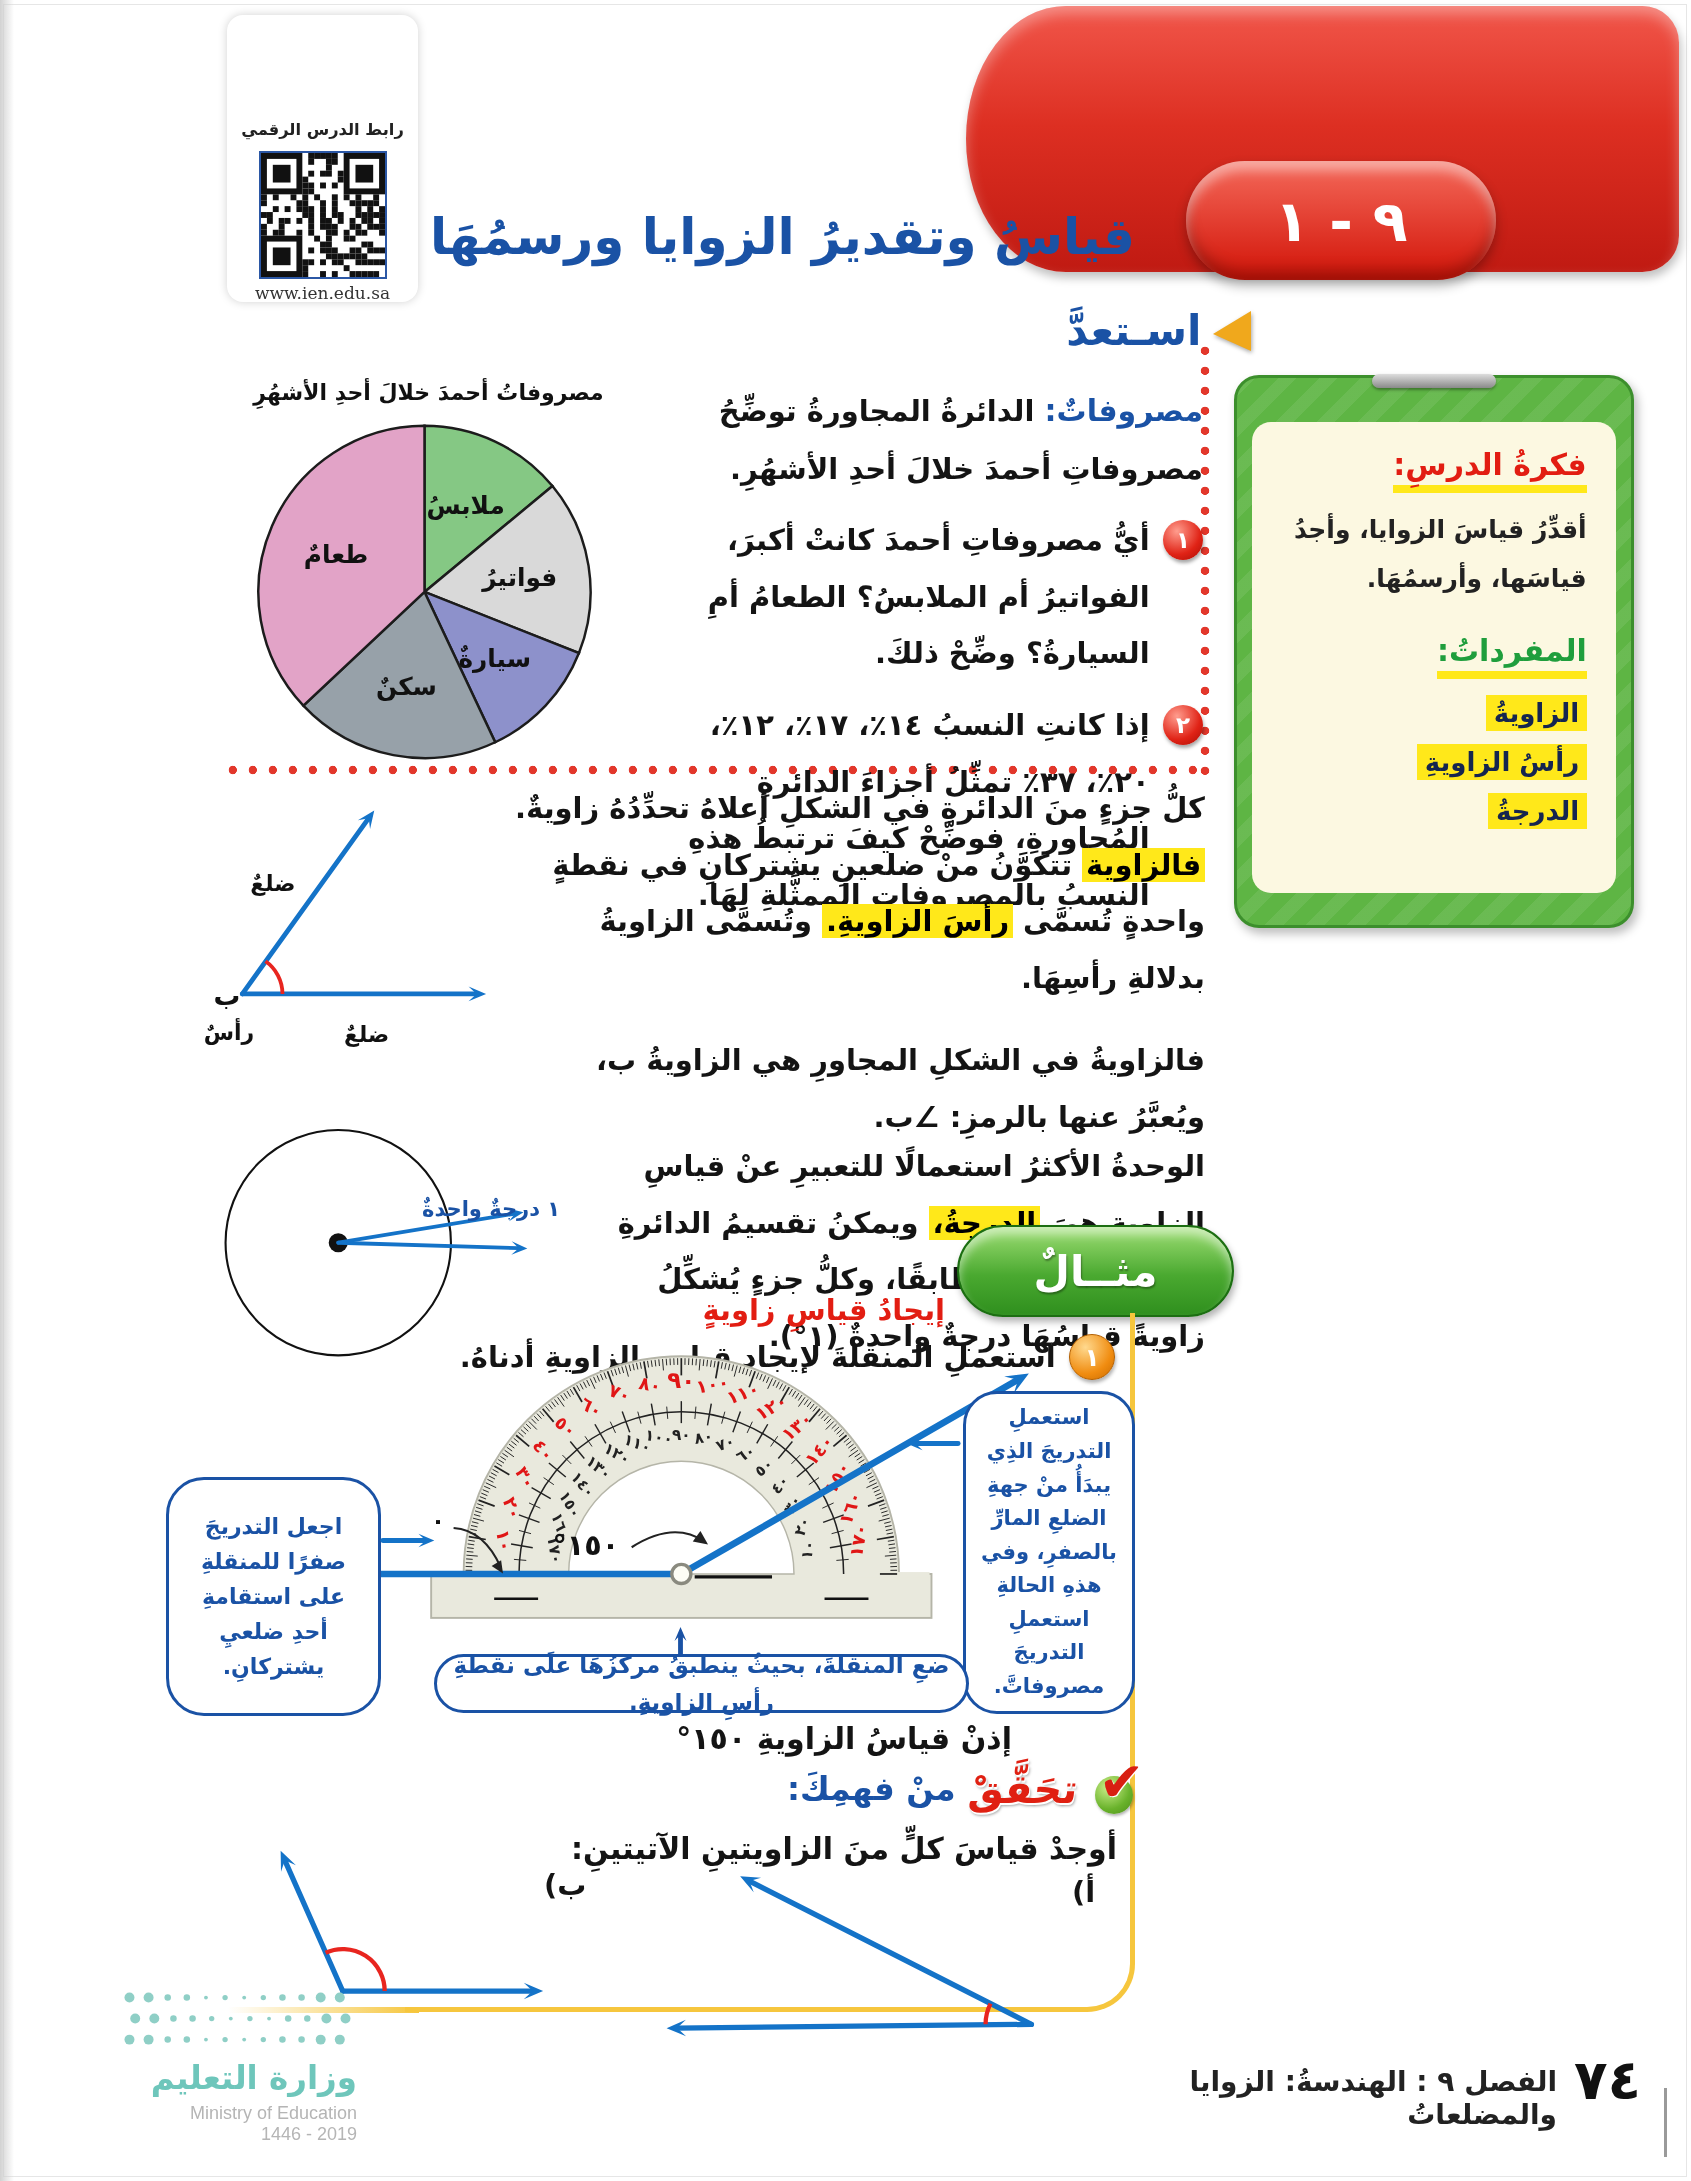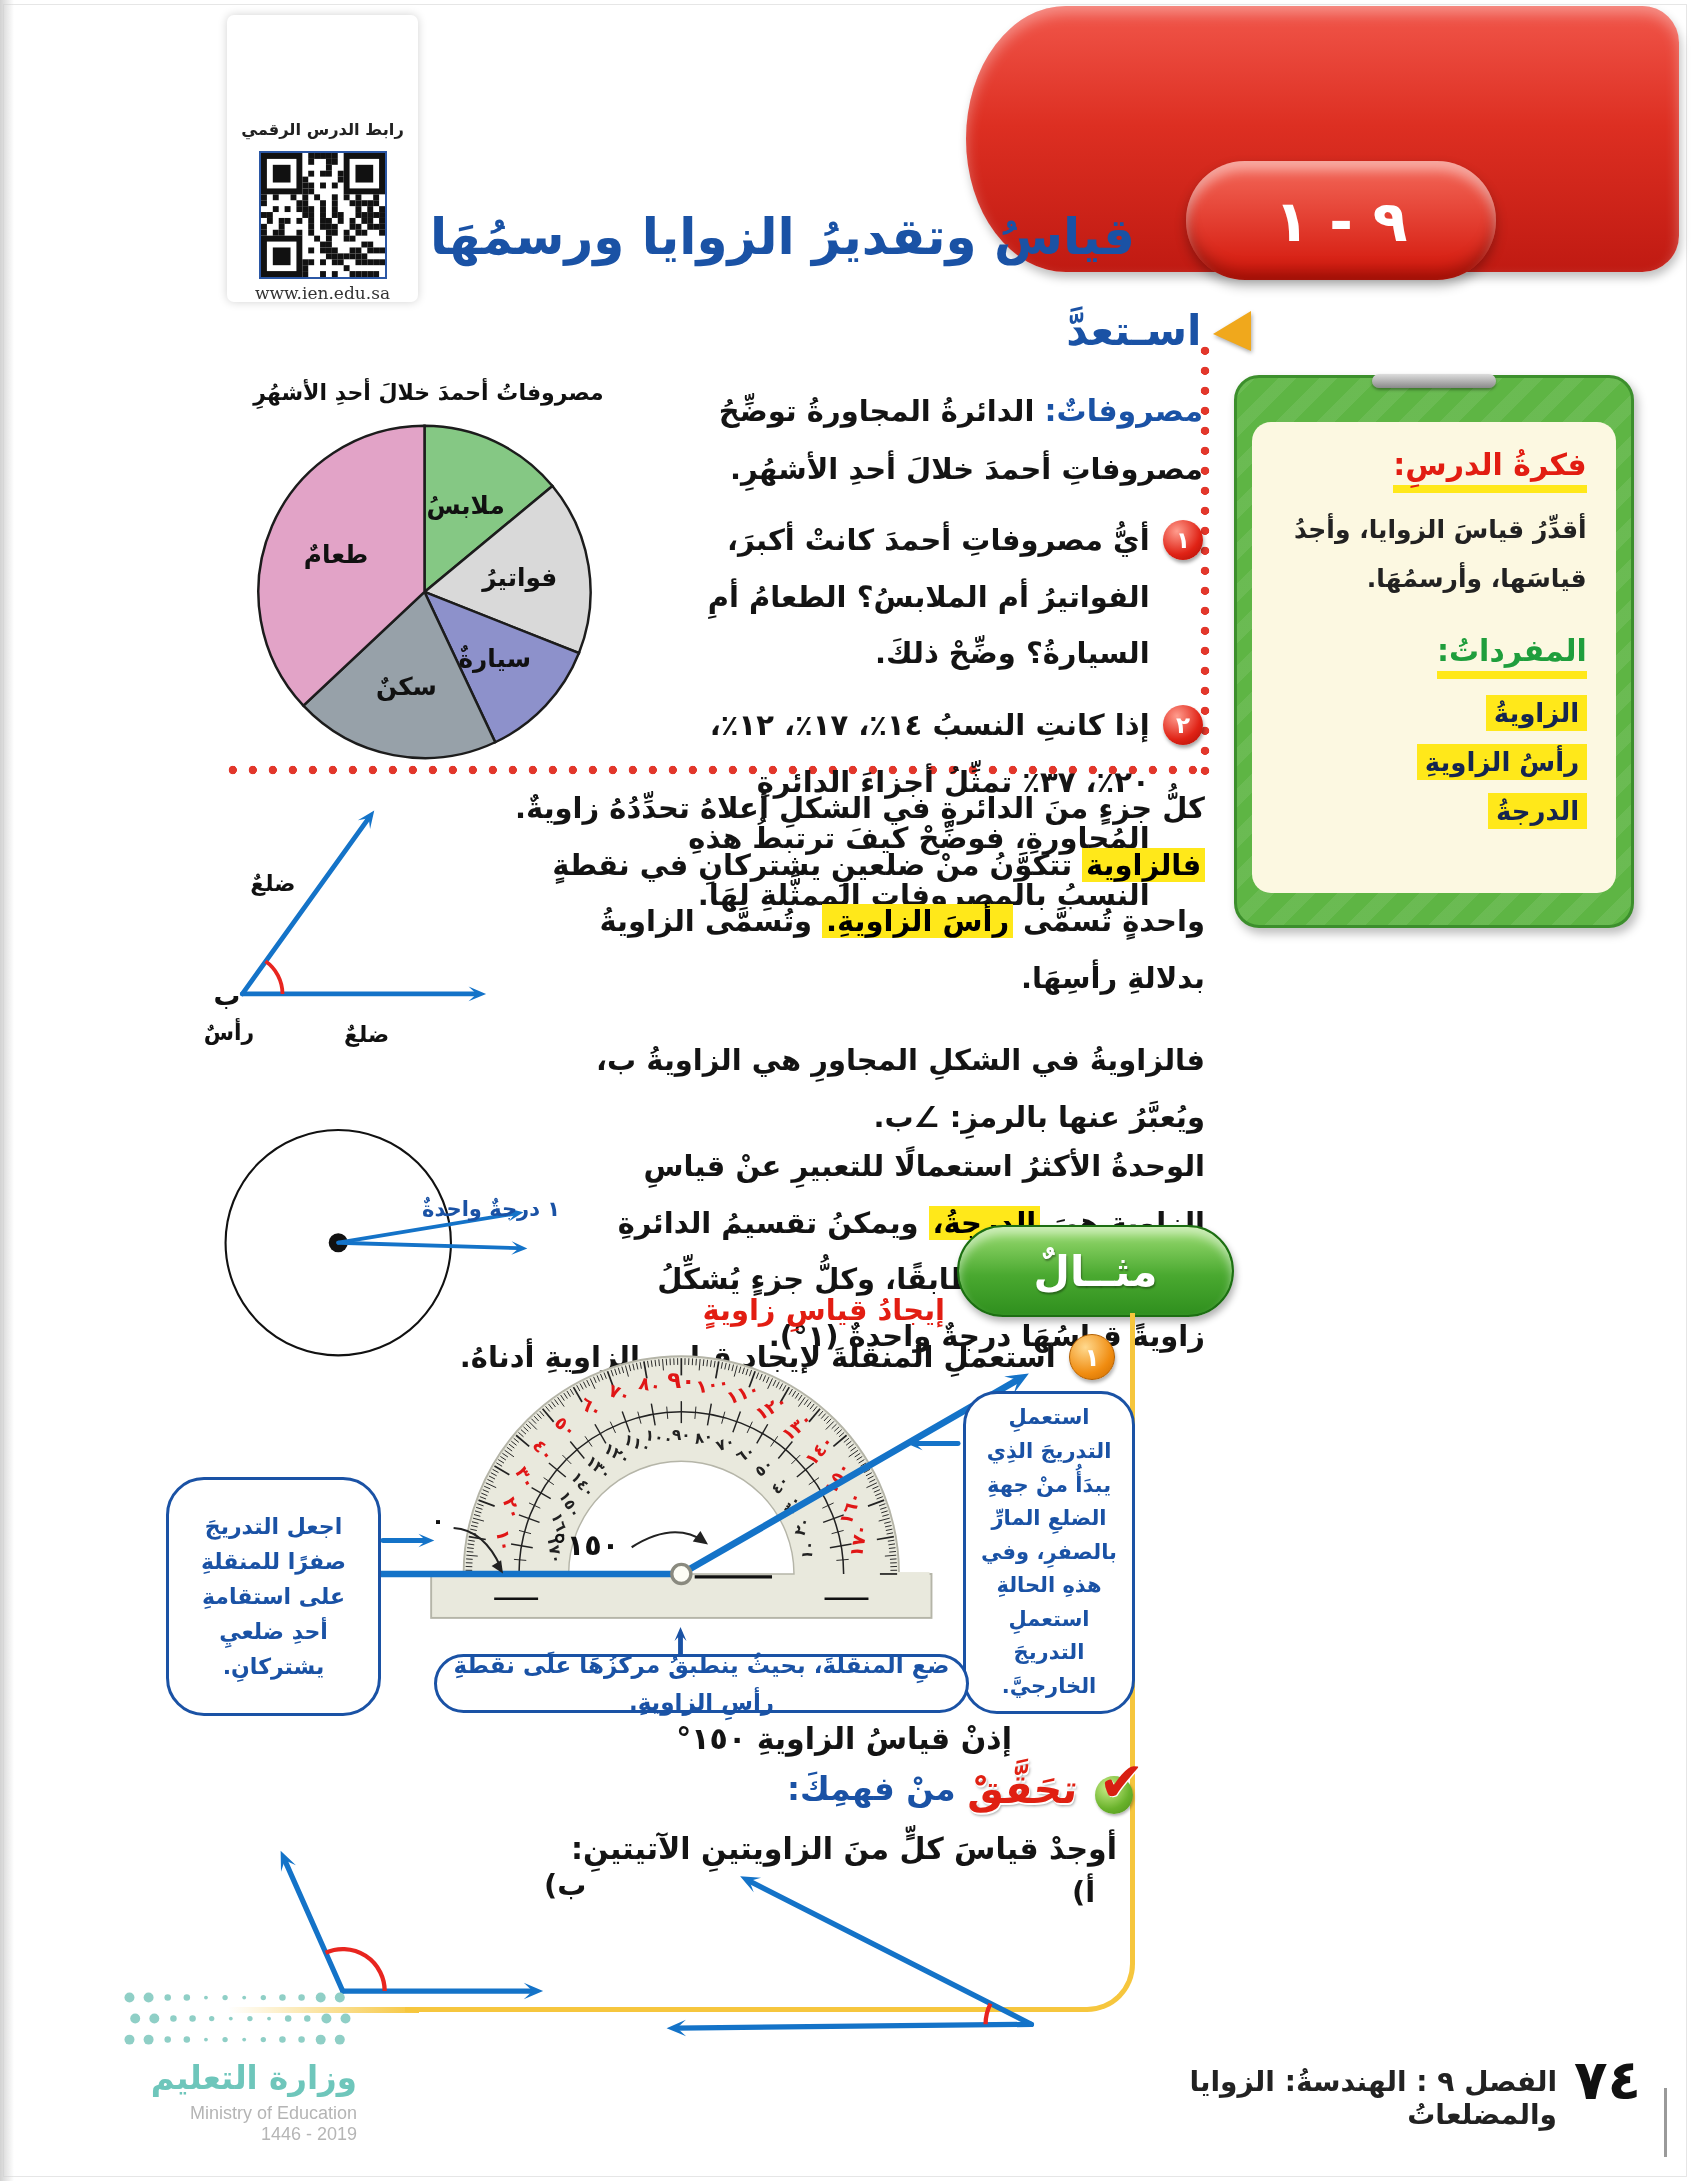--- a/index.html
+++ b/index.html
@@ -3,21 +3,21 @@
 <meta charset="utf-8">
 <style>
   html,body{margin:0;padding:0;background:#888;}
   .page{width:1692px;height:2181px;position:relative;background:#fff;overflow:hidden;
         direction:rtl;font-family:"DejaVu Sans",sans-serif;margin:0 auto;}
   .abs{position:absolute;}
   .frame{position:absolute;inset:3.8px;border:1.9px solid #e6e6e6;pointer-events:none;}
   .edgeL{position:absolute;left:0;top:0;width:15.3px;height:100%;
          background:linear-gradient(to right,#cfcfcf,rgba(255,255,255,0));}
   
-  .qr-card{background:#fff;border-radius:7px;box-shadow:0 0 9.6px rgba(0,0,0,.18);}
+  .qr-card{background:#fff;border-radius:16px;box-shadow:0 0 9.6px rgba(0,0,0,.18);}
   .qr-label{font-size:16.3px;font-weight:bold;color:#222;text-align:center;width:100%;}
   .qr-url{font-size:17px;color:#333;text-align:center;width:100%;direction:ltr;font-family:"DejaVu Serif",serif;padding-left:43px;}
   .qr-box{border:2.9px solid #2b57a5;background:#fff;}
   .banner{background:linear-gradient(180deg,#f1564a 0%,#dd2f22 45%,#c01a12 100%);
           border-radius:115px 42px 42px 115px / 153px 42px 42px 153px;
           box-shadow:inset 0 7.6px 13.4px rgba(255,255,255,.35), 1.9px 5.7px 9.6px rgba(0,0,0,.25);}
   .lesson-pill{background:linear-gradient(180deg,#f4695a,#d21408);border-radius:59px;
           box-shadow:inset 0 9.6px 11.5px rgba(255,255,255,.45), inset 0 -9.6px 13.4px rgba(0,0,0,.25), 0 5.7px 11.5px rgba(0,0,0,.3);
           color:#fff;font-size:57px;font-weight:bold;display:grid;place-items:center;direction:rtl;}
   .page-title{font-size:50px;font-weight:bold;color:#1a52a5;text-align:center;}
@@ -617,21 +617,21 @@
       </g>
     </svg>
   <div class="abs" style="left:432px;top:1508px;font-size:23px;font-weight:bold;color:#111;">٠</div>
   <svg class="abs" style="left:447px;top:1522px;" width="76" height="67" viewBox="0 0 80 70">
       <g id="g-zero">
         <path d="M8,6 Q40,8 58,48" fill="none" stroke="#222" stroke-width="2.2"></path>
         <polygon points="60,54 48,46 58,40" fill="#222"></polygon>
       </g>
     </svg>
 
-  <div class="abs callout" style="left:964px;top:1391px;width:172px;height:323px;border-radius:34px;font-size:21px;">استعملِ التدريجَ الذِي يبدَأُ منْ جهةِ الضلعِ المارِّ بالصفرِ، وفي هذهِ الحالةِ استعملِ التدريجَ الخارجيَّ.</div>
+  <div class="abs callout" style="left:964px;top:1391px;width:172px;height:323px;border-radius:34px;font-size:21px;">استعملِ التدريجَ الذِي يبدَأُ منْ جهةِ الضلعِ المارِّ بالصفرِ، وفي هذهِ الحالةِ استعملِ التدريجَ مصروفاتَّ.</div>
   <svg class="abs" style="left:902px;top:1432px;" width="61" height="23" viewBox="0 0 64 24">
       <g id="g-arr-r">
         <line x1="60" y1="12" x2="15.0" y2="12.0" stroke="#1473c8" stroke-width="5" stroke-linecap="round"></line>
         <polygon points="6,12 22.6,19.0 15.0,12.0 22.6,5.0" fill="#1473c8"></polygon>
       </g>
     </svg>
 
   <div class="abs callout" style="left:435px;top:1654px;width:535px;height:59px;border-radius:31px;font-size:23px;">ضعِ المنقلةَ، بحيثُ ينطبقُ مركزُهَا علَى نقطةِ رأسِ الزاويةِ.</div>
   <svg class="abs" style="left:667px;top:1623px;" width="29" height="31" viewBox="0 0 30 32">
       <g id="g-arr-b">

